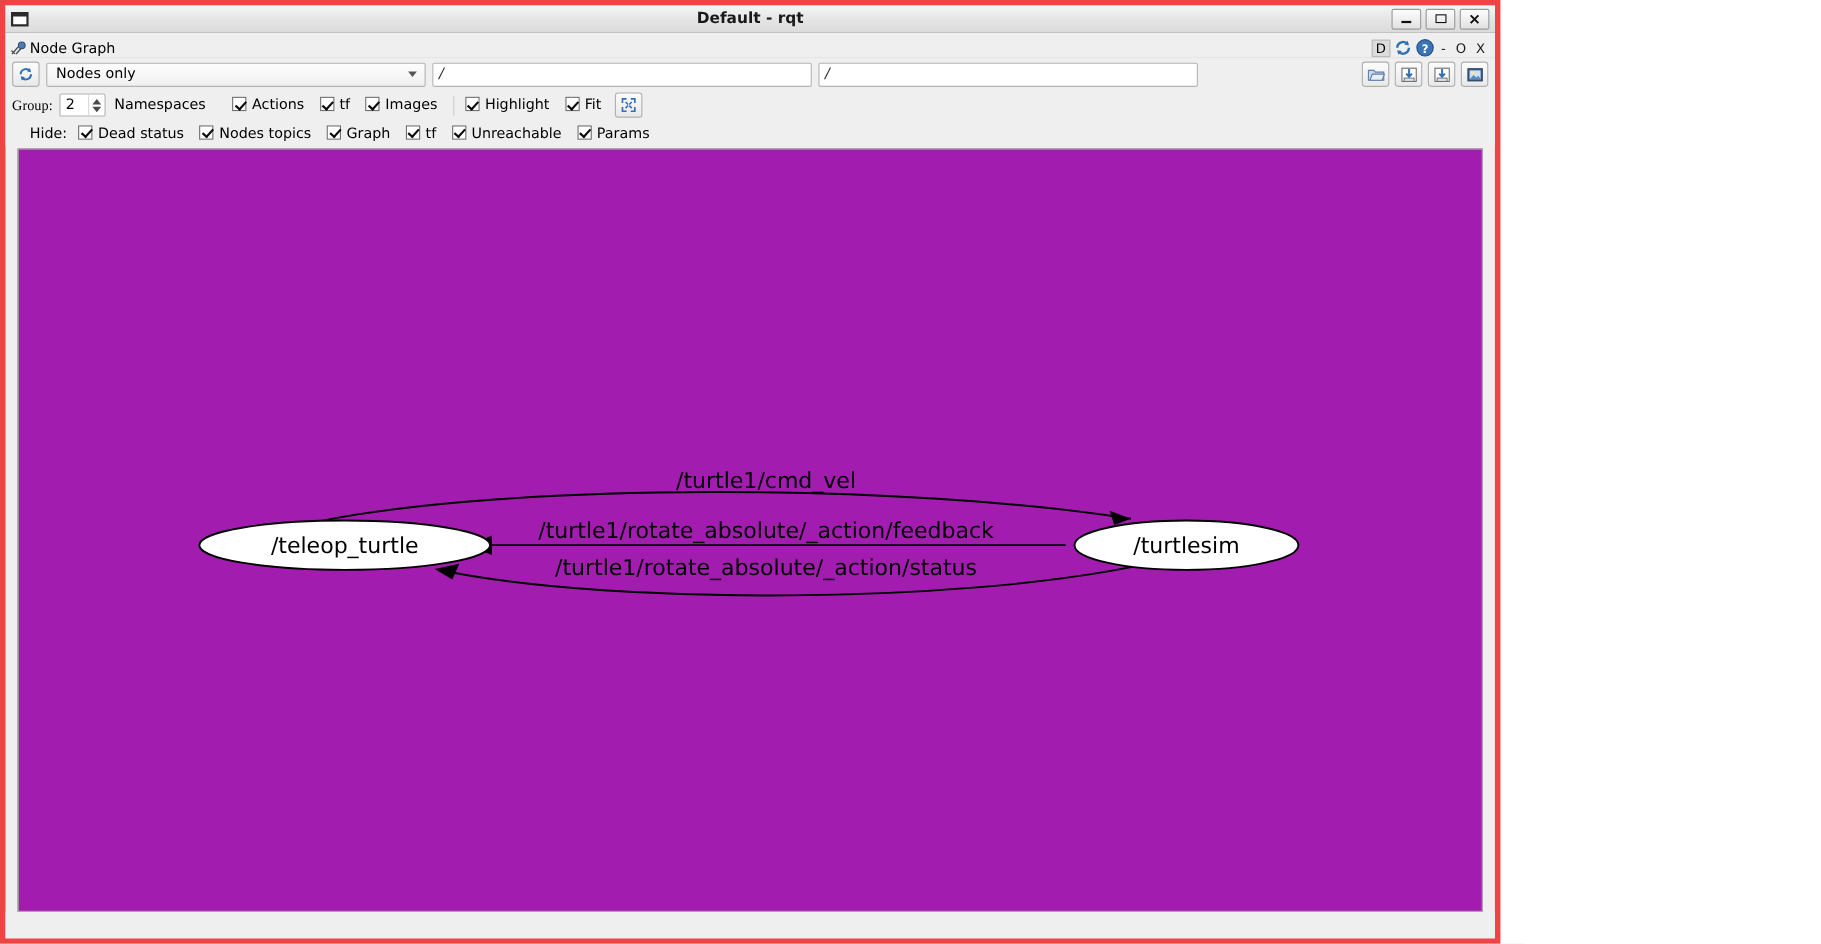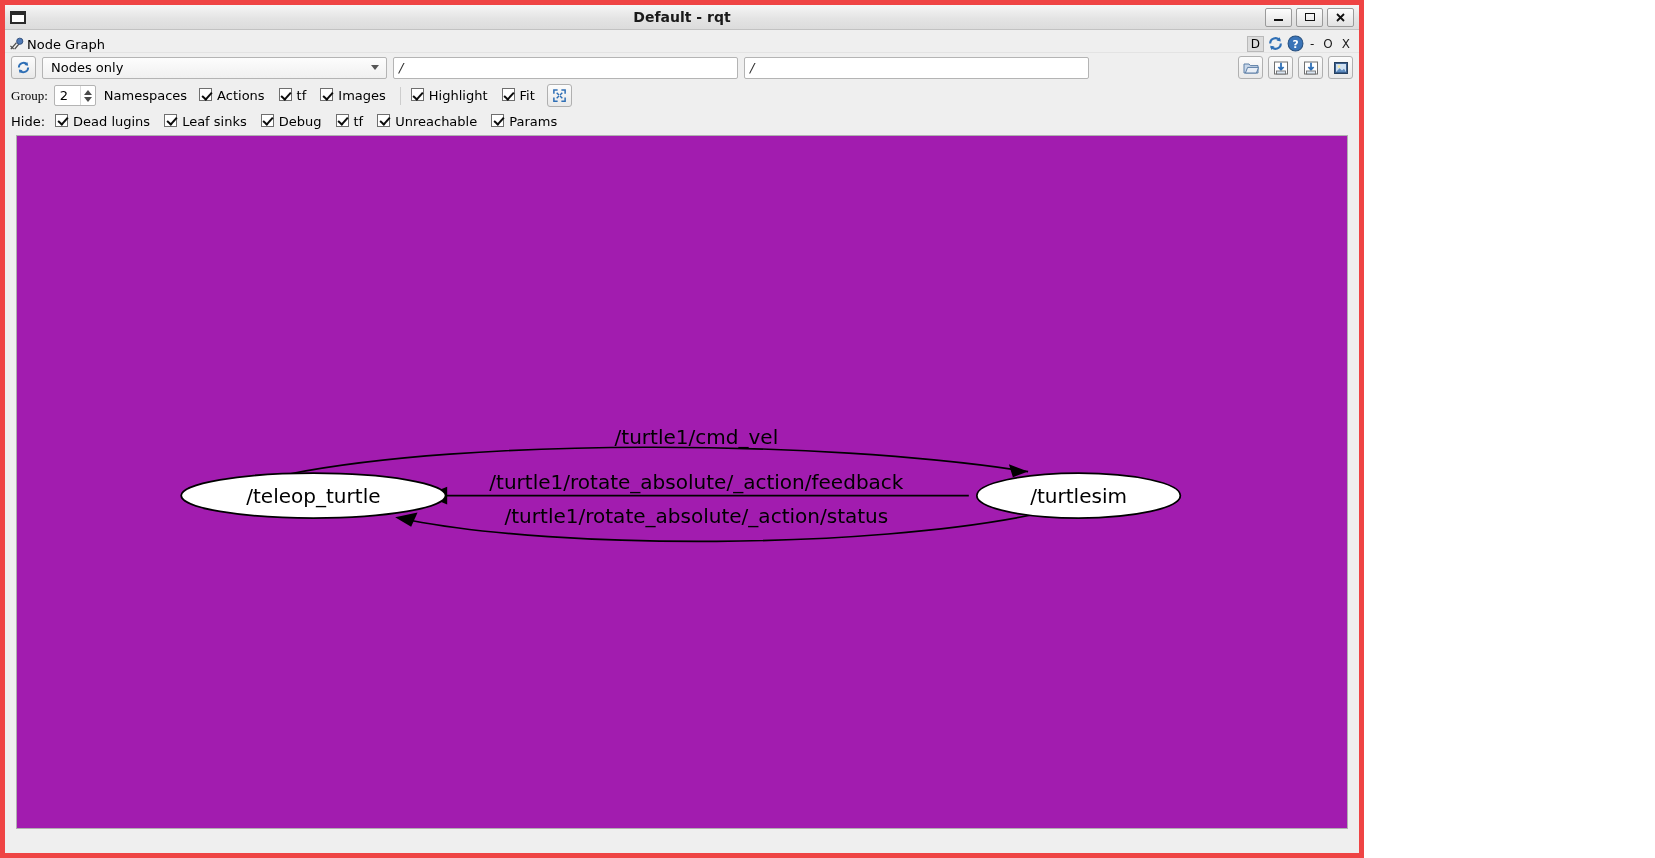--- a/index.html
+++ b/index.html
@@ -216,27 +216,27 @@
     border-width: 0 2px 2px 0;
     transform: rotate(42deg);
   }
   .cb-text { white-space: nowrap; }
   .sep-v {
     width: 1px; height: 18px;
     background: #cdcdcd;
     margin: 0 10px 0 0px;
     flex: none;
   }
-  .label-plain { margin-right: 12px; white-space: nowrap; }
+  .label-plain { margin-right: 24px; white-space: nowrap; }
 
   
   .toolbar3 {
     height: 24px;
     display: flex; align-items: center;
-    padding: 0 6px;
+    padding: 0 22px;
     flex: none;
     background: #efefef;
     font-size: 13px;
   }
   .hide-label { margin-right: 10px; }
 
   
   .canvas-wrap {
     flex: 1;
     margin: 2px 11px 0 11px;
@@ -408,29 +408,29 @@
         <path d="M5 5 L7.4 7.4 M11 5 L8.6 7.4 M5 11 L7.4 8.6 M11 11 L8.6 8.6" stroke="#2f6fb5" stroke-width="1.5" fill="none"></path>
       </svg>
     </div>
   </div>
 
   <div class="toolbar3">
     <span class="hide-label">Hide:</span>
 
     <div class="cb-group">
       <span class="cbox checked"></span>
-      <span class="cb-text">Dead lugins</span>
-    </div>
-    <div class="cb-group">
-      <span class="cbox checked"></span>
-      <span class="cb-text">Leaf sinks</span>
-    </div>
-    <div class="cb-group">
-      <span class="cbox checked"></span>
-      <span class="cb-text">Debug</span>
+      <span class="cb-text">Dead status</span>
+    </div>
+    <div class="cb-group">
+      <span class="cbox checked"></span>
+      <span class="cb-text">Nodes topics</span>
+    </div>
+    <div class="cb-group">
+      <span class="cbox checked"></span>
+      <span class="cb-text">Graph</span>
     </div>
     <div class="cb-group">
       <span class="cbox checked"></span>
       <span class="cb-text">tf</span>
     </div>
     <div class="cb-group">
       <span class="cbox checked"></span>
       <span class="cb-text">Unreachable</span>
     </div>
     <div class="cb-group">

